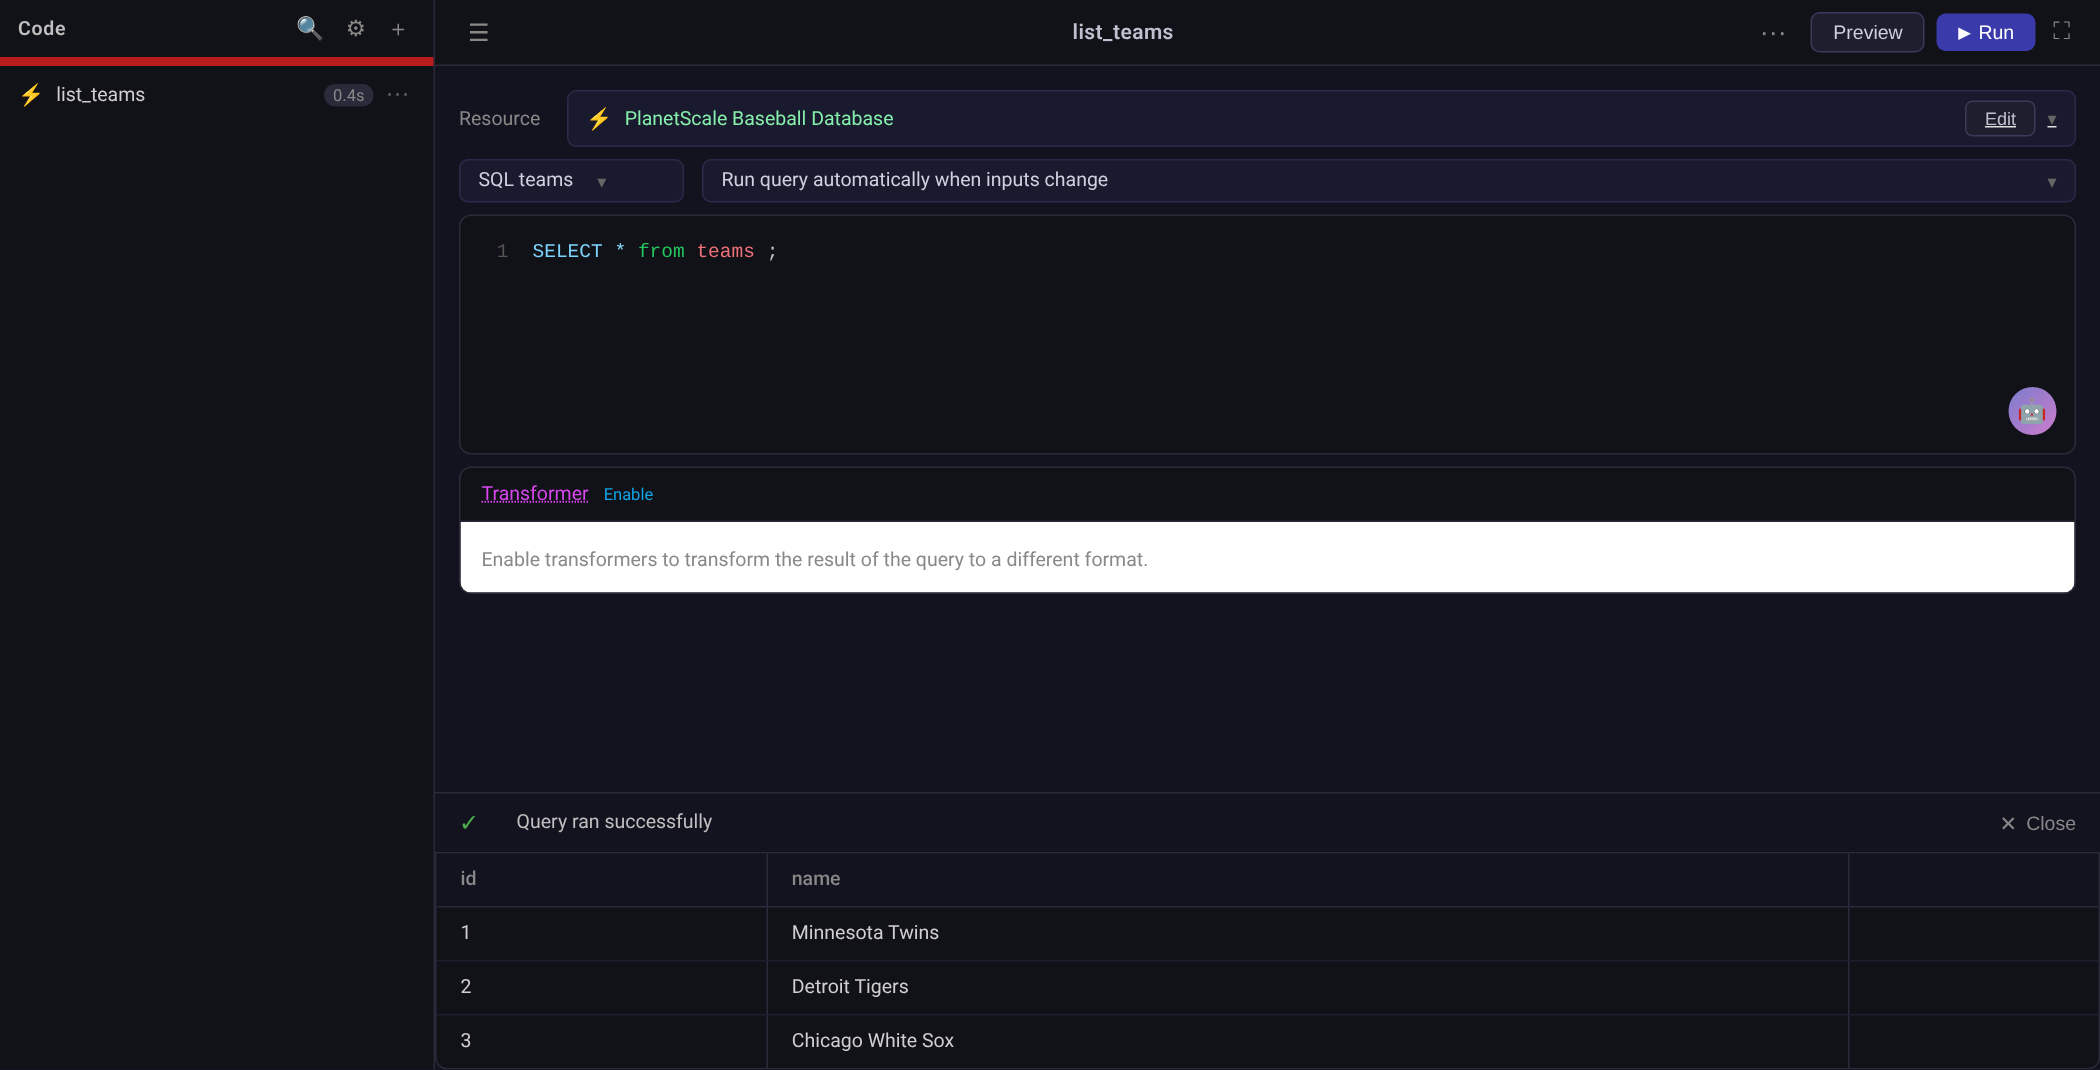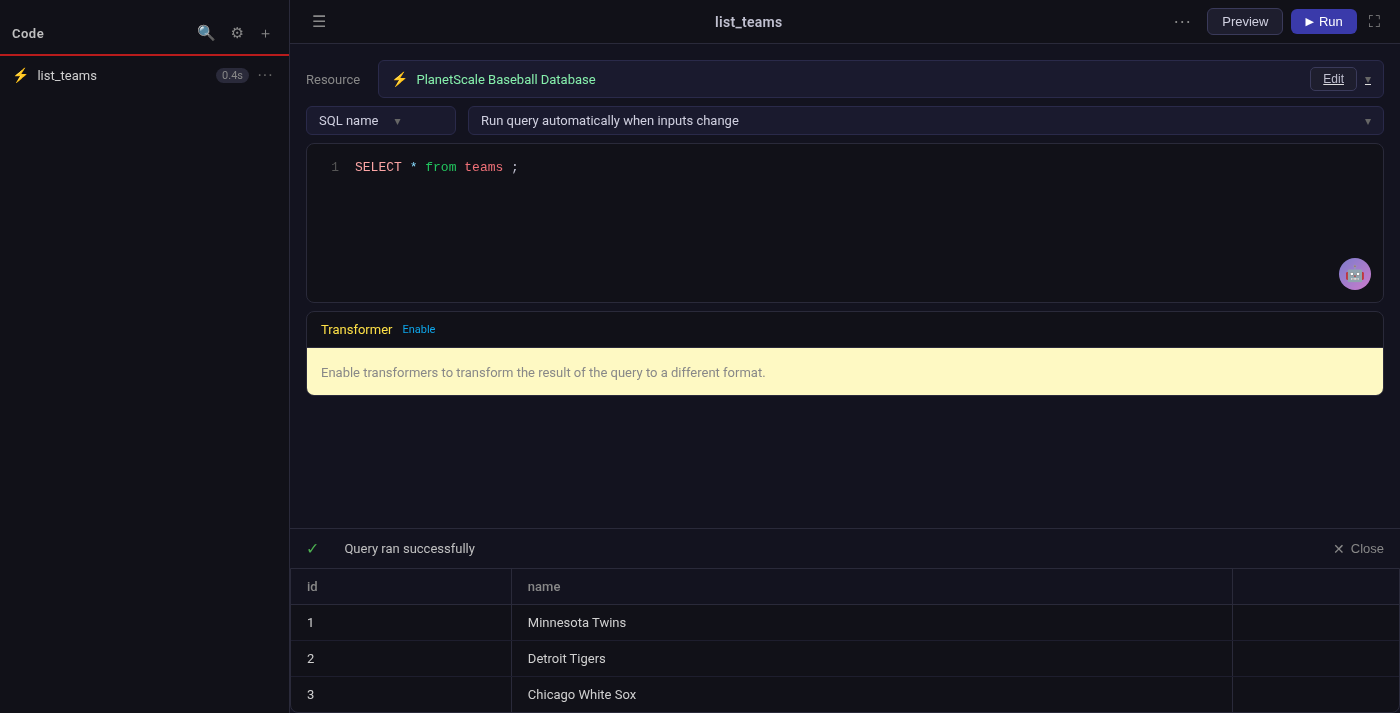--- a/index.html
+++ b/index.html
@@ -21,23 +21,22 @@
       border-right: 1px solid #2a2a3a;
       display: flex;
       flex-direction: column;
       flex-shrink: 0;
     }
     .sidebar-header {
       display: flex;
       align-items: center;
       justify-content: space-between;
       padding: 8px 12px;
-      border-bottom: 2px solid #b91c1c;
+      border-bottom: 6px solid #b91c1c;
       height: 44px;
-      margin-top: 12px;
     }
     .sidebar-header-left {
       display: flex;
       align-items: center;
       gap: 8px;
     }
     .sidebar-title {
       font-size: 13px;
       font-weight: 600;
       color: #c0c0c0;
@@ -323,21 +322,21 @@
     .line-number {
       color: #555;
       min-width: 16px;
       text-align: right;
       user-select: none;
       font-size: 13px;
     }
     .code-content {
       color: #c0c0d0;
     }
-    .kw-select { color: #fca5a5; }
+    .kw-select { color: #7dd3fc; }
     .kw-star { color: #89ddff; }
     .kw-from { color: #22c55e; }
     .kw-table { color: #f07178; }
     .kw-semi { color: #c0c0d0; }
 
     .ai-avatar {
       position: absolute;
       bottom: 12px;
       right: 12px;
       width: 32px;
@@ -360,31 +359,32 @@
     }
     .transformer-header {
       display: flex;
       align-items: center;
       gap: 10px;
       padding: 10px 14px;
       border-bottom: 1px solid #2a2a3a;
     }
     .transformer-label {
       font-size: 13px;
-      color: #fde047;
+      color: #d946ef;
+      text-decoration: underline;
       text-decoration-style: dotted;
     }
     .enable-link {
       font-size: 11px;
       color: #0ea5e9;
       cursor: pointer;
     }
     .transformer-body {
       padding: 14px;
-      background: #fef9c3;
+      background: #ffffff;
     }
     .transformer-desc {
       font-size: 13px;
       color: #888;
     }
 
     
     .success-bar {
       display: flex;
       align-items: center;
@@ -522,21 +522,21 @@
         <span class="resource-name">PlanetScale Baseball Database</span>
         <div class="resource-actions">
           <button class="edit-btn">Edit</button>
           <span class="chevron-down">▾</span>
         </div>
       </div>
     </div>
 
     <div class="mode-row">
       <div class="mode-selector">
-        <span class="mode-label">SQL name</span>
+        <span class="mode-label">SQL teams</span>
         <span class="chevron-down" style="margin-left:8px">▾</span>
       </div>
       <div class="run-options">
         <span class="run-options-label">Run query automatically when inputs change</span>
         <span class="chevron-down" style="margin-left:auto">▾</span>
       </div>
     </div>
 
     <div class="code-editor">
       <div class="code-line">

